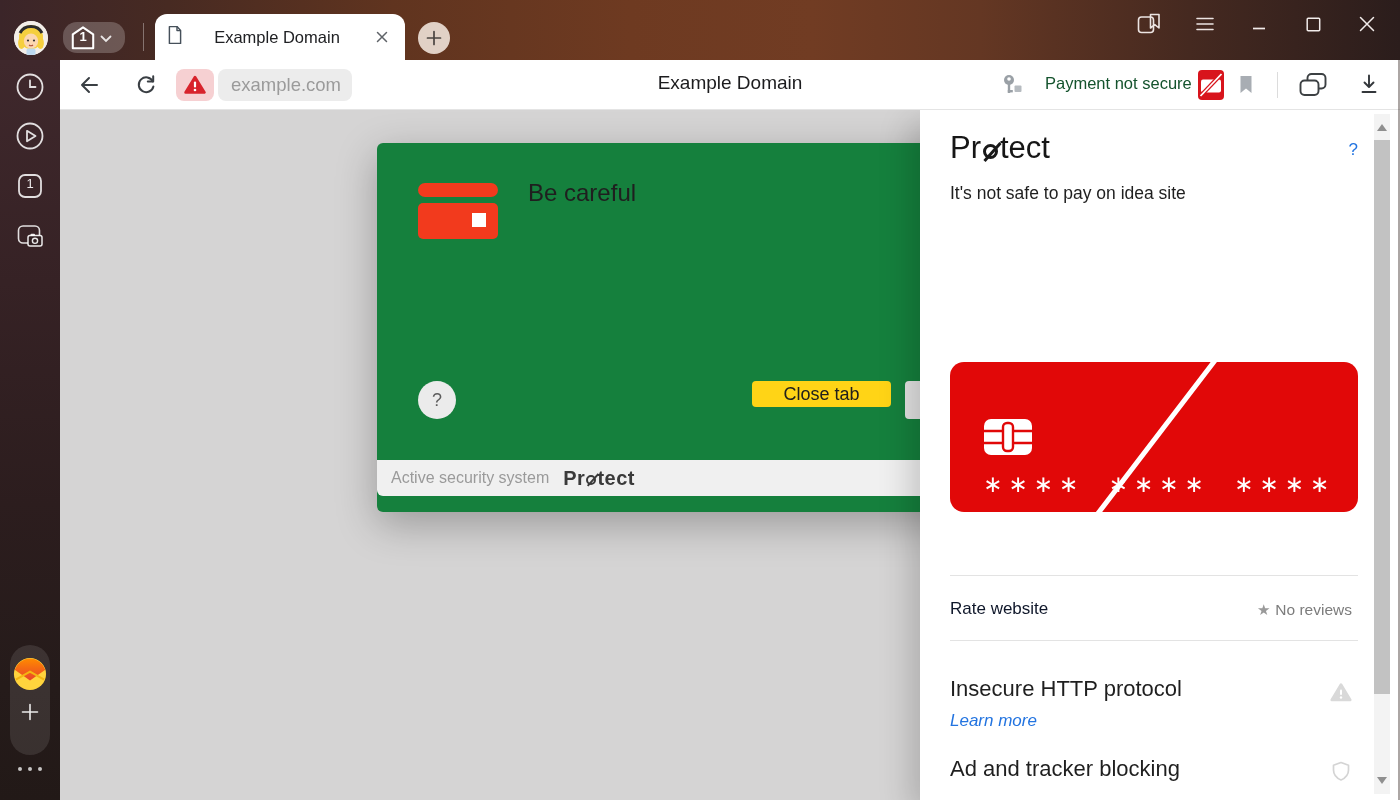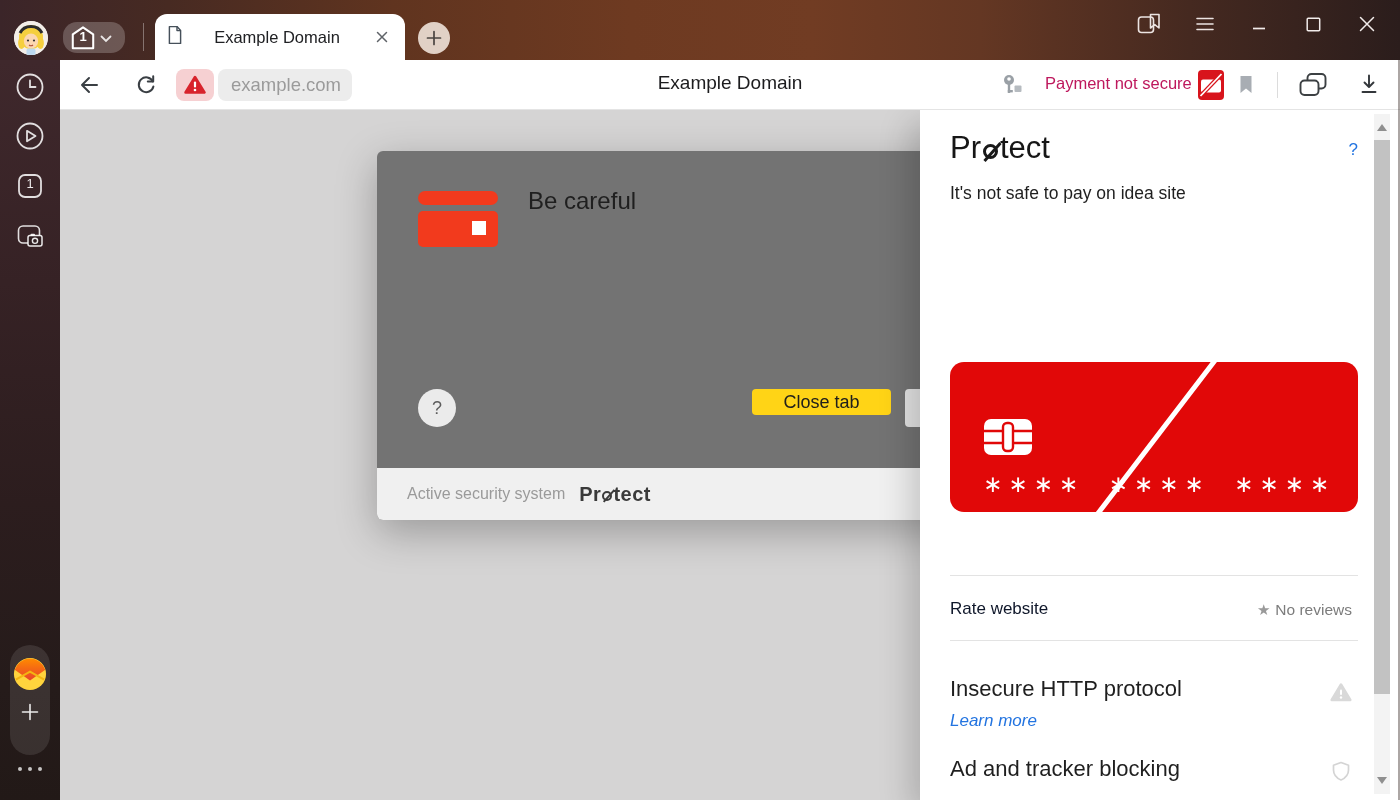--- a/index.html
+++ b/index.html
@@ -27,55 +27,55 @@
 
   
   .toolbar { position:absolute; left:60px; top:60px; width:1340px; height:50px; background:#fff;
     border-bottom:1px solid #e4e4e4; z-index:25; }
   .tbi { position:absolute; display:flex; align-items:center; justify-content:center; }
   .warn-badge { position:absolute; left:116px; top:9px; width:38px; height:32px; border-radius:8px; background:#f6d0d2;
     display:flex; align-items:center; justify-content:center; }
   .url-pill { position:absolute; left:158px; top:9px; width:134px; height:32px; border-radius:8px; background:#ececec;
     display:flex; align-items:center; padding-left:13px; font-size:18.5px; color:#9b9b9b; }
   .page-title { position:absolute; left:0; right:0; top:12px; text-align:center; font-size:19px; color:#1c1c1e; pointer-events:none; }
-  .pns-text { position:absolute; left:985px; top:14px; font-size:16.5px; color:#be185d; white-space:nowrap; }
+  .pns-text { position:absolute; left:985px; top:14px; font-size:16.5px; color:#14532d; white-space:nowrap; }
   .pns-badge { position:absolute; left:1138px; top:10px; width:26px; height:30px; border-radius:4px; background:#d8141c;
     display:flex; align-items:center; justify-content:center; }
   .tb-sep { position:absolute; left:1217px; top:12px; width:1px; height:26px; background:#dcdcdc; }
 
   
   .sidebar { position:absolute; left:0; top:60px; width:60px; height:740px;
     background:linear-gradient(180deg,#3f282c 0%,#362225 30%,#2c1d1e 60%,#251b1a 85%,#221917 100%); z-index:28; }
   .sb-icon { position:absolute; left:0; width:60px; display:flex; justify-content:center; }
   .sb-tabs-num { position:absolute; left:0; top:5px; width:30px; text-align:center; color:rgba(255,255,255,0.9); font-size:13px; }
   .sb-pill { position:absolute; left:10px; top:585px; width:40px; height:110px; border-radius:22px; background:rgba(255,255,255,0.10); }
   .sb-mail { position:absolute; left:3px; top:12px; width:34px; height:34px; }
   .sb-plus { position:absolute; left:0; top:58px; width:40px; display:flex; justify-content:center; }
   .sb-dots { position:absolute; left:0; top:707px; width:60px; display:flex; justify-content:center; gap:6px; }
   .sb-dot { width:4px; height:4px; border-radius:50%; background:rgba(255,255,255,0.75); }
 
   
   .content { position:absolute; left:60px; top:111px; width:1340px; height:689px; background:#d5d4d4; z-index:1; }
 
   
-  .modal { position:absolute; left:377px; top:143px; width:600px; height:369px; background:#737373; border-radius:6px;
-    box-shadow:0 12px 40px rgba(0,0,0,0.28); z-index:5;margin-top:8px; }
+  .modal { position:absolute; left:377px; top:143px; width:600px; height:369px; background:#15803d; border-radius:6px;
+    box-shadow:0 12px 40px rgba(0,0,0,0.28); z-index:5; }
   .mcard { position:absolute; left:41px; top:40px; width:80px; }
   .mcard-top { width:80px; height:14px; background:#f23a1d; border-radius:7px; }
   .mcard-body { position:relative; width:80px; height:36px; background:#f23a1d; border-radius:5px; margin-top:6px; }
   .mcard-sq { position:absolute; right:12px; top:10px; width:14px; height:14px; background:#fff; }
   .modal-title { position:absolute; left:151px; top:36px; font-size:24px; color:#1f1f1f; }
   .modal-body { position:absolute; left:151px; top:84px; font-size:17.5px; line-height:25.5px; color:#1f1f1f; white-space:pre; }
   .modal-help { position:absolute; left:41px; top:238px; width:38px; height:38px; border-radius:50%; background:#ebebeb;
     display:flex; align-items:center; justify-content:center; font-size:18px; color:#5c5c5c; }
   .btn-primary { position:absolute; left:375px; top:238px; width:139px; height:26px; border-radius:4px; background:#ffd416;
     border:none; font-size:18px; color:#21201c; font-family:inherit; }
   .btn-secondary { position:absolute; left:528px; top:238px; width:120px; height:38px; border-radius:4px; background:#e3e3e3; border:none; }
-  .modal-footer { position:absolute; left:0; top:317px; width:600px; height:52px; background:#f0f0f0; border-radius:0 0 6px 6px;
-    display:flex; align-items:center; padding-left:30px; }
+  .modal-footer { position:absolute; left:0; top:317px; width:600px; height:36px; background:#f0f0f0; border-radius:0 0 6px 6px;
+    display:flex; align-items:center; padding-left:14px; }
   .footer-label { font-size:16px; color:#9a9a9a; }
   .footer-logo { margin-left:14px; font-size:20px; font-weight:600; color:#3a3a3a; letter-spacing:0.5px; }
 
   
   .slashed-o { display:inline-block; width:15px; height:15px; border:3px solid #191919; border-radius:50%;
     position:relative; margin:0 2px; }
   .slashed-o::after { content:""; position:absolute; width:3px; height:24px; background:#191919; left:5px; top:-7.5px; transform:rotate(42deg); }
   .slashed-o.sm { width:10px; height:10px; border-width:2.4px; border-color:#3a3a3a; margin:0 1px; }
   .slashed-o.sm::after { width:2.4px; height:16px; background:#3a3a3a; left:3.2px; top:-5px; }
 

